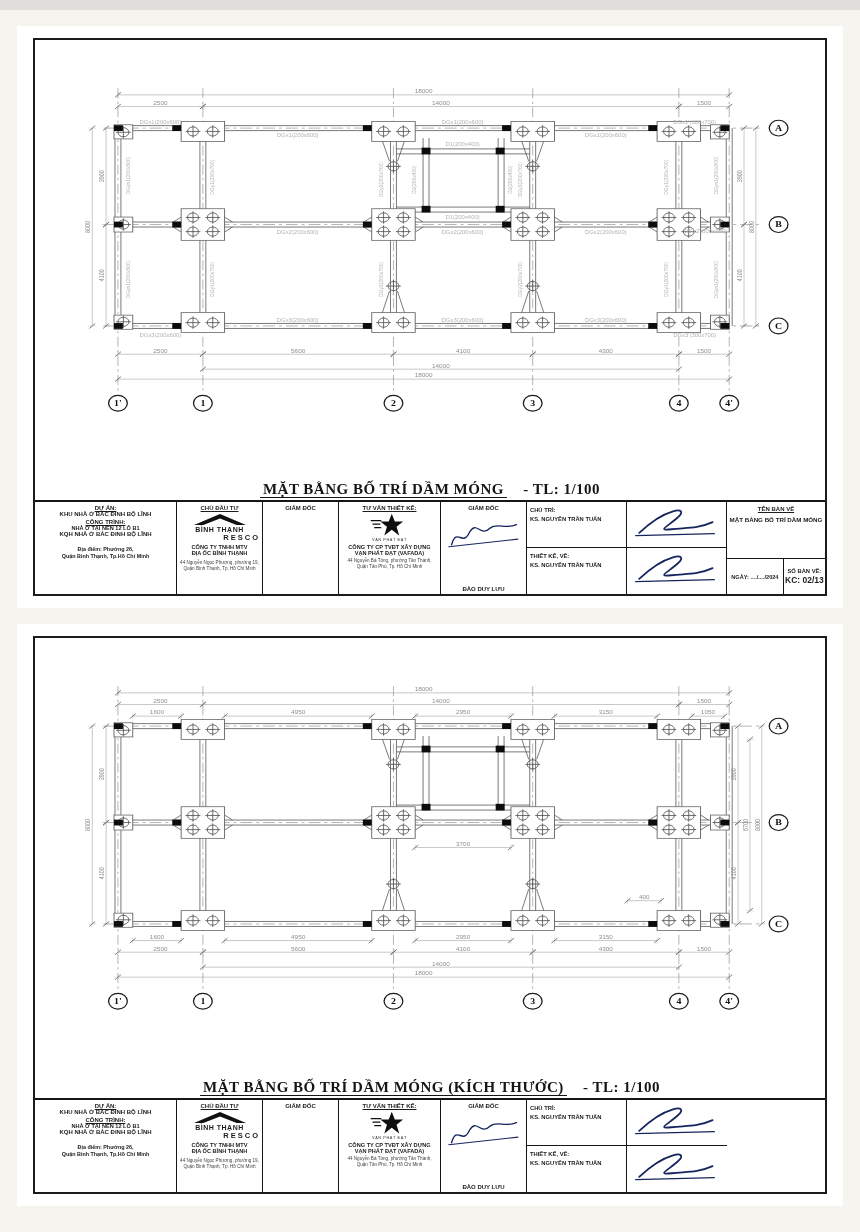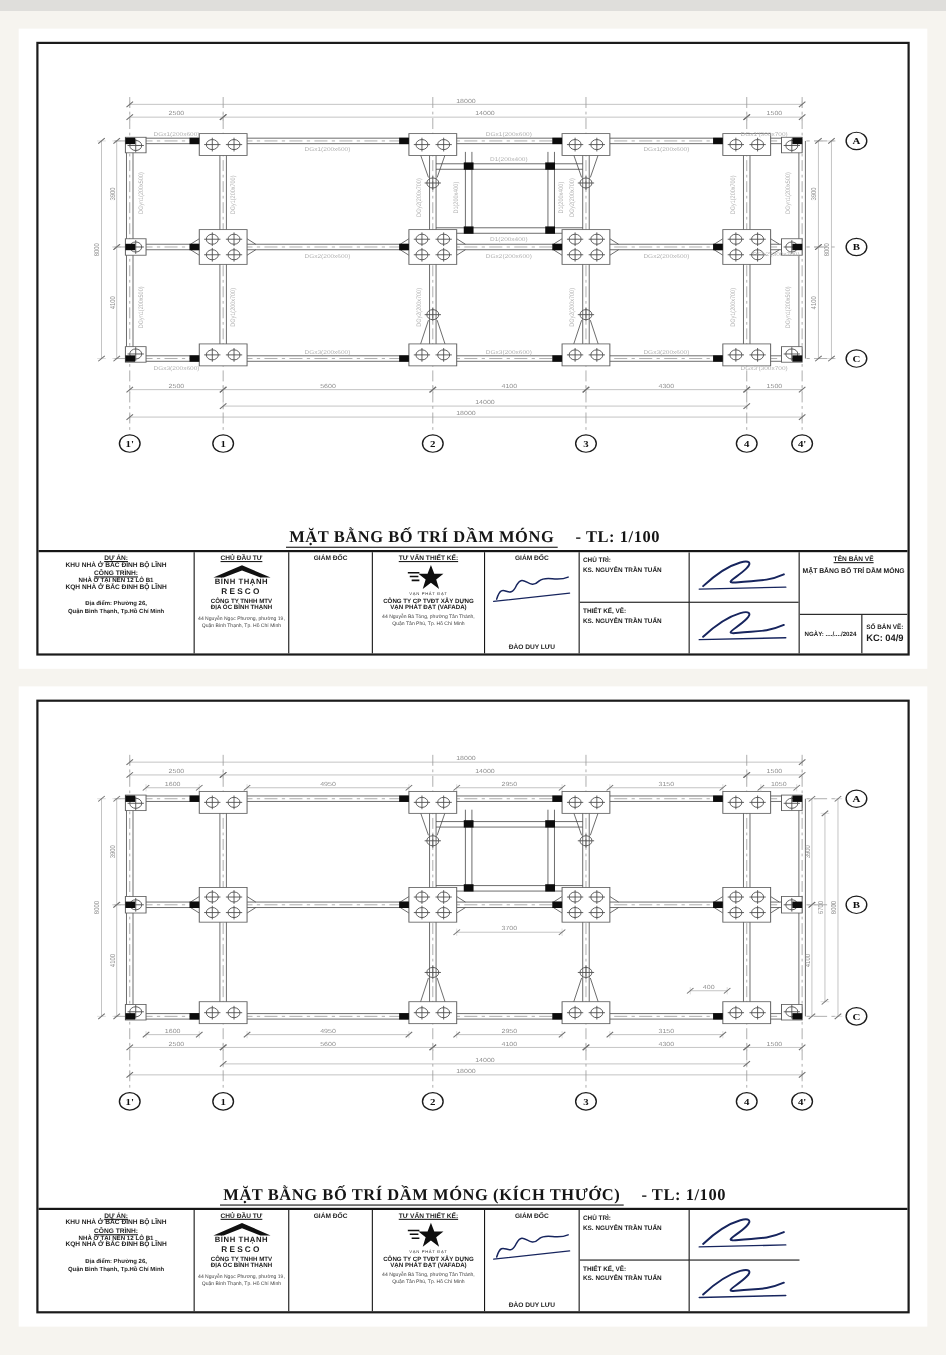--- a/index.html
+++ b/index.html
@@ -35,21 +35,21 @@
     box-sizing:border-box;position:relative;}
   .tb-c:last-child{border-right:none;}
   .h6{font-size:6px;font-weight:bold;}
   .h55{font-size:5.6px;font-weight:bold;}
   .u{text-decoration:underline;}
   .tiny{font-size:4.6px;color:#444;line-height:1.25;}
   .mt2{margin-top:2px}.mt4{margin-top:4px}
   .addr{font-size:5.4px;font-weight:bold;margin-top:9px;line-height:1.35;}
   .logo-roof{display:block;margin:2px auto 0;}
   .brand1{font-size:7px;font-weight:bold;letter-spacing:.5px;}
-  .brand2{font-size:7.5px;font-weight:bold;letter-spacing:2px;}
+  .brand2{font-size:7.5px;font-weight:bold;letter-spacing:2px;text-align:right;}
   .star-logo{display:block;margin:1px auto 0;}
   .vpd{font-size:3.8px;letter-spacing:.6px;color:#333;}
   .sig-name{position:absolute;bottom:2px;left:0;right:0;font-size:6px;font-weight:bold;}
   .chief-grid{display:grid;grid-template-columns:100px 100px;grid-template-rows:46px 1fr;
     height:100%;}
   .cg-cell{border-right:1.2px solid #161616;border-bottom:1.2px solid #161616;
     text-align:left;padding:4px 3px;box-sizing:border-box;}
   .cg-cell.last-r{border-right:none;}
   .cg-cell.last-b{border-bottom:none;}
   .cg-label{font-size:5.8px;font-weight:bold;line-height:1.6;}
@@ -549,21 +549,21 @@
           <div class="name-grid">
             <div class="ng-top">
               <div class="h6 u">TÊN BẢN VẼ</div>
               <div class="tb-name">MẶT BẰNG BỐ TRÍ DẦM MÓNG</div>
               <div class="tb-name" style="margin-top:0"></div>
             </div>
             <div class="ng-bot">
               <div class="ng-date">NGÀY: ..../..../2024</div>
               <div class="ng-code">
                 <div class="code-label">SỐ BẢN VẼ:</div>
-                <div class="code-val">KC: 04/9</div>
+                <div class="code-val">KC: 02/13</div>
               </div>
             </div>
           </div>
         </div>
       </div>
     </div>
   </section>
 
   <section class="sheet">
     <div class="frame">

